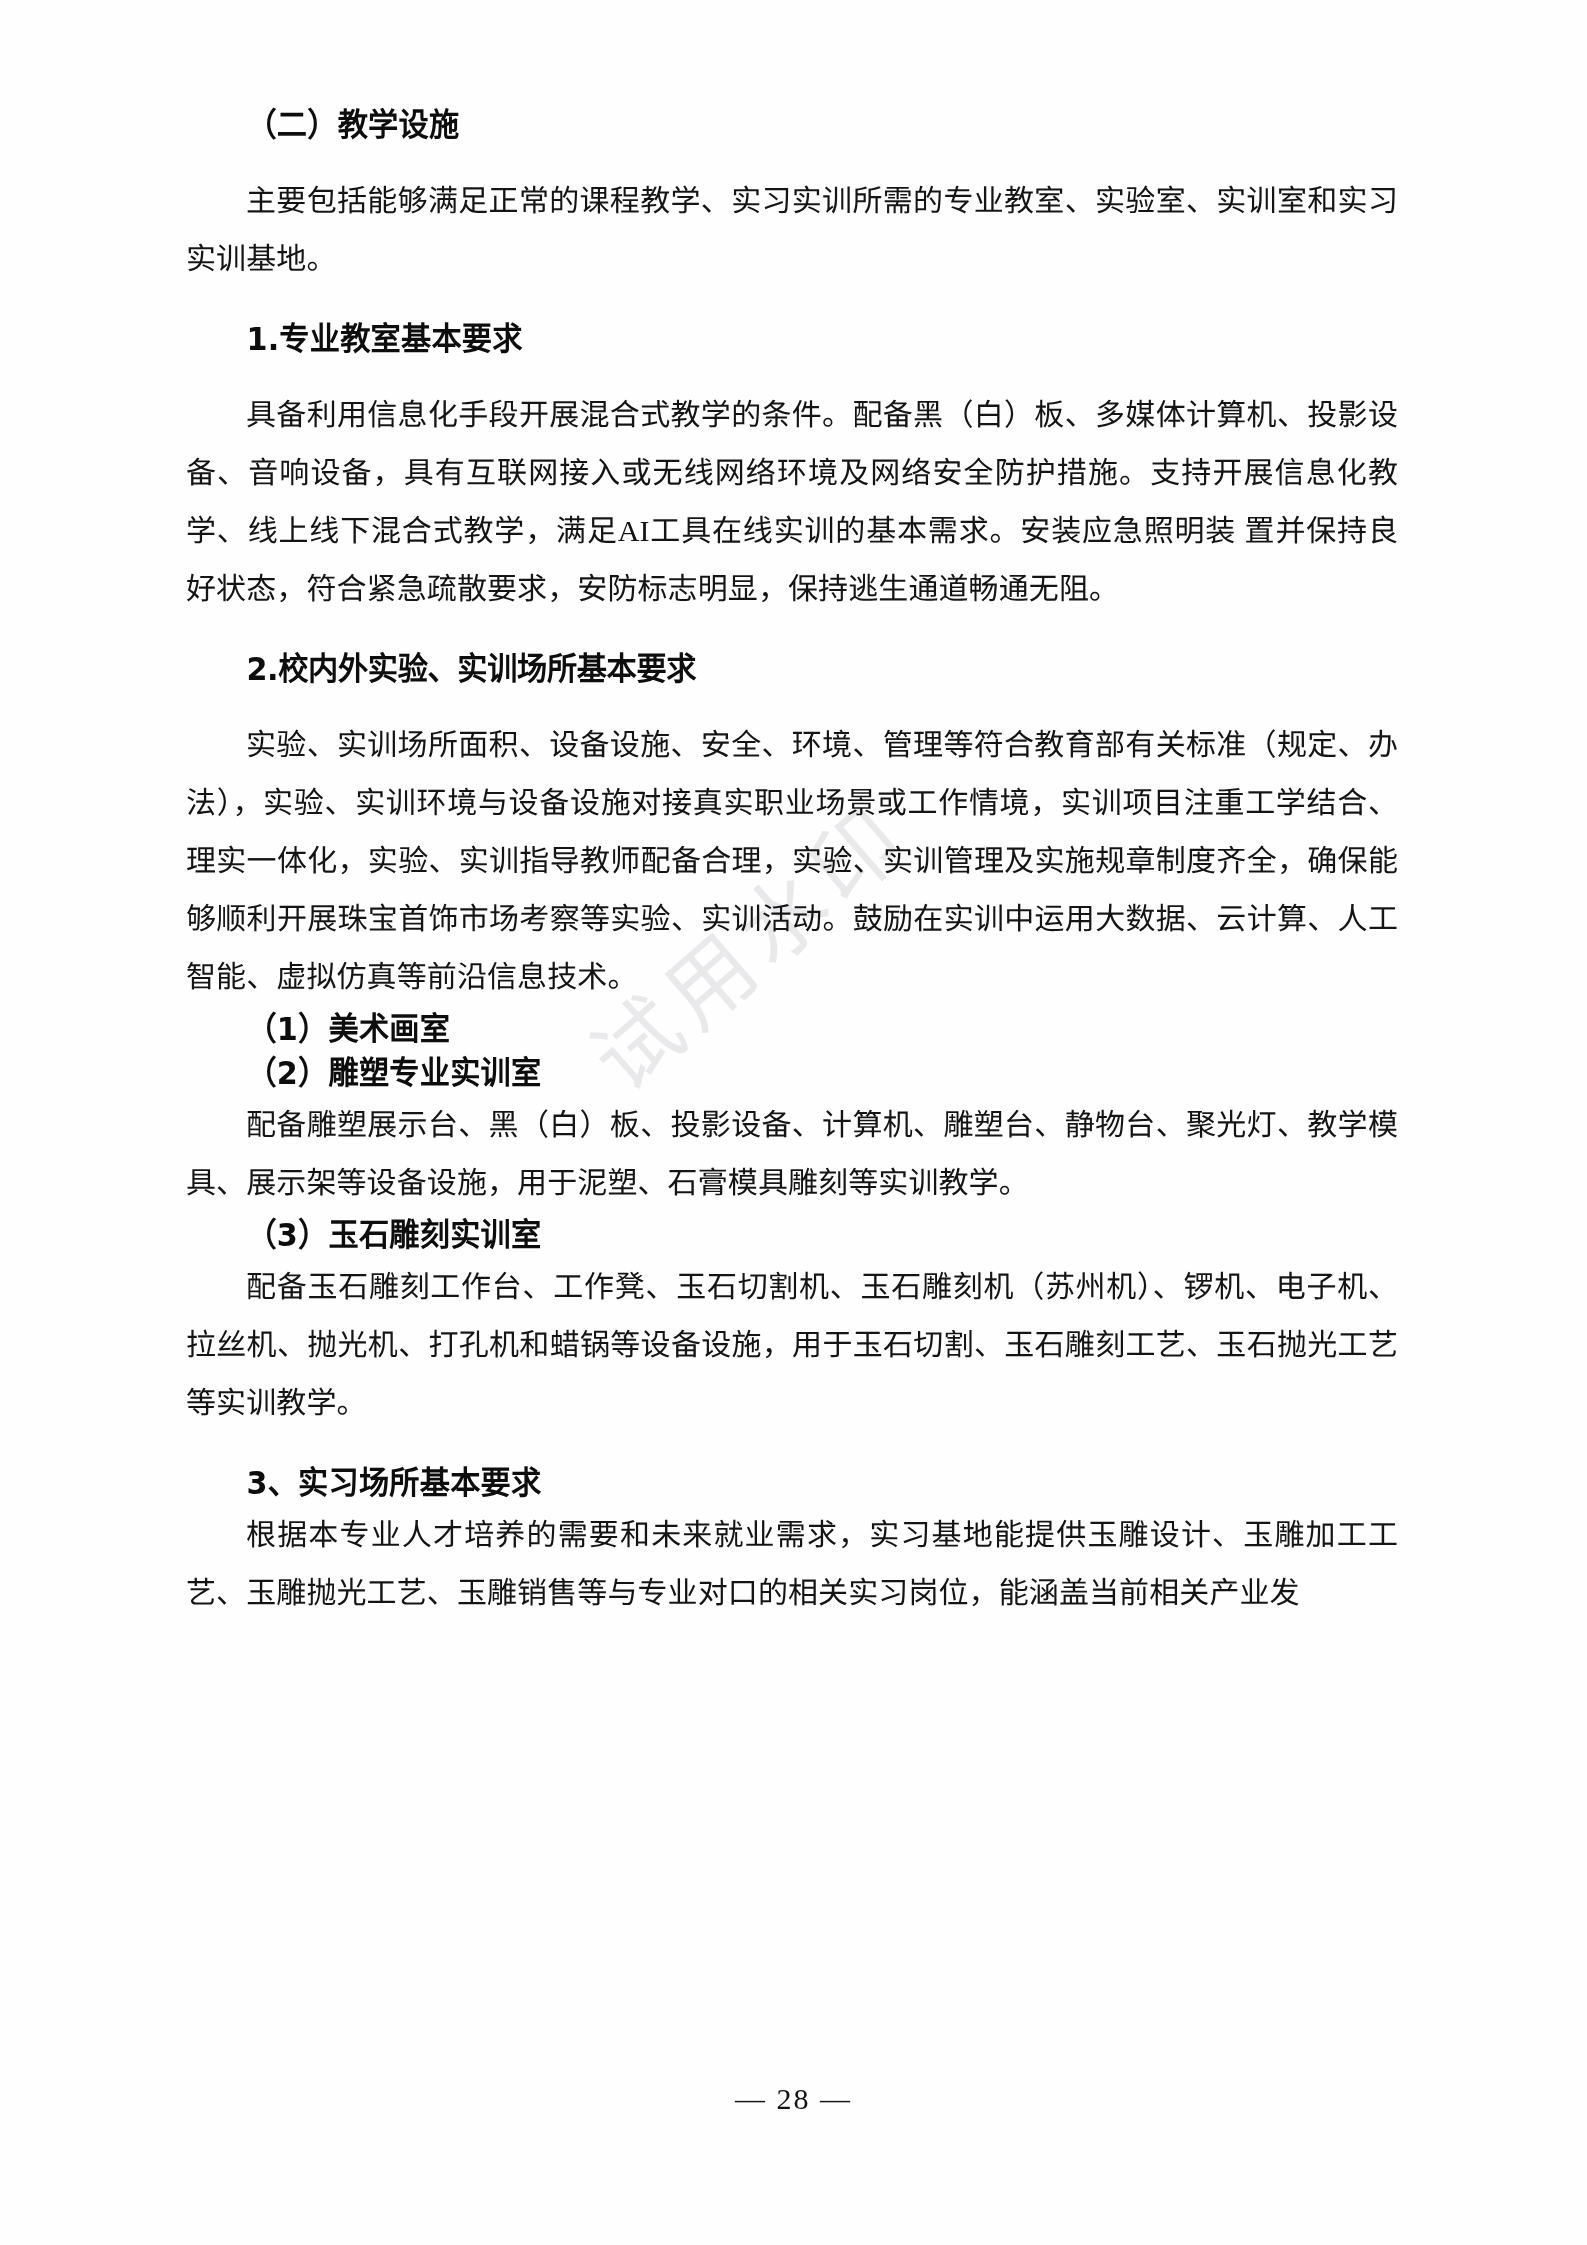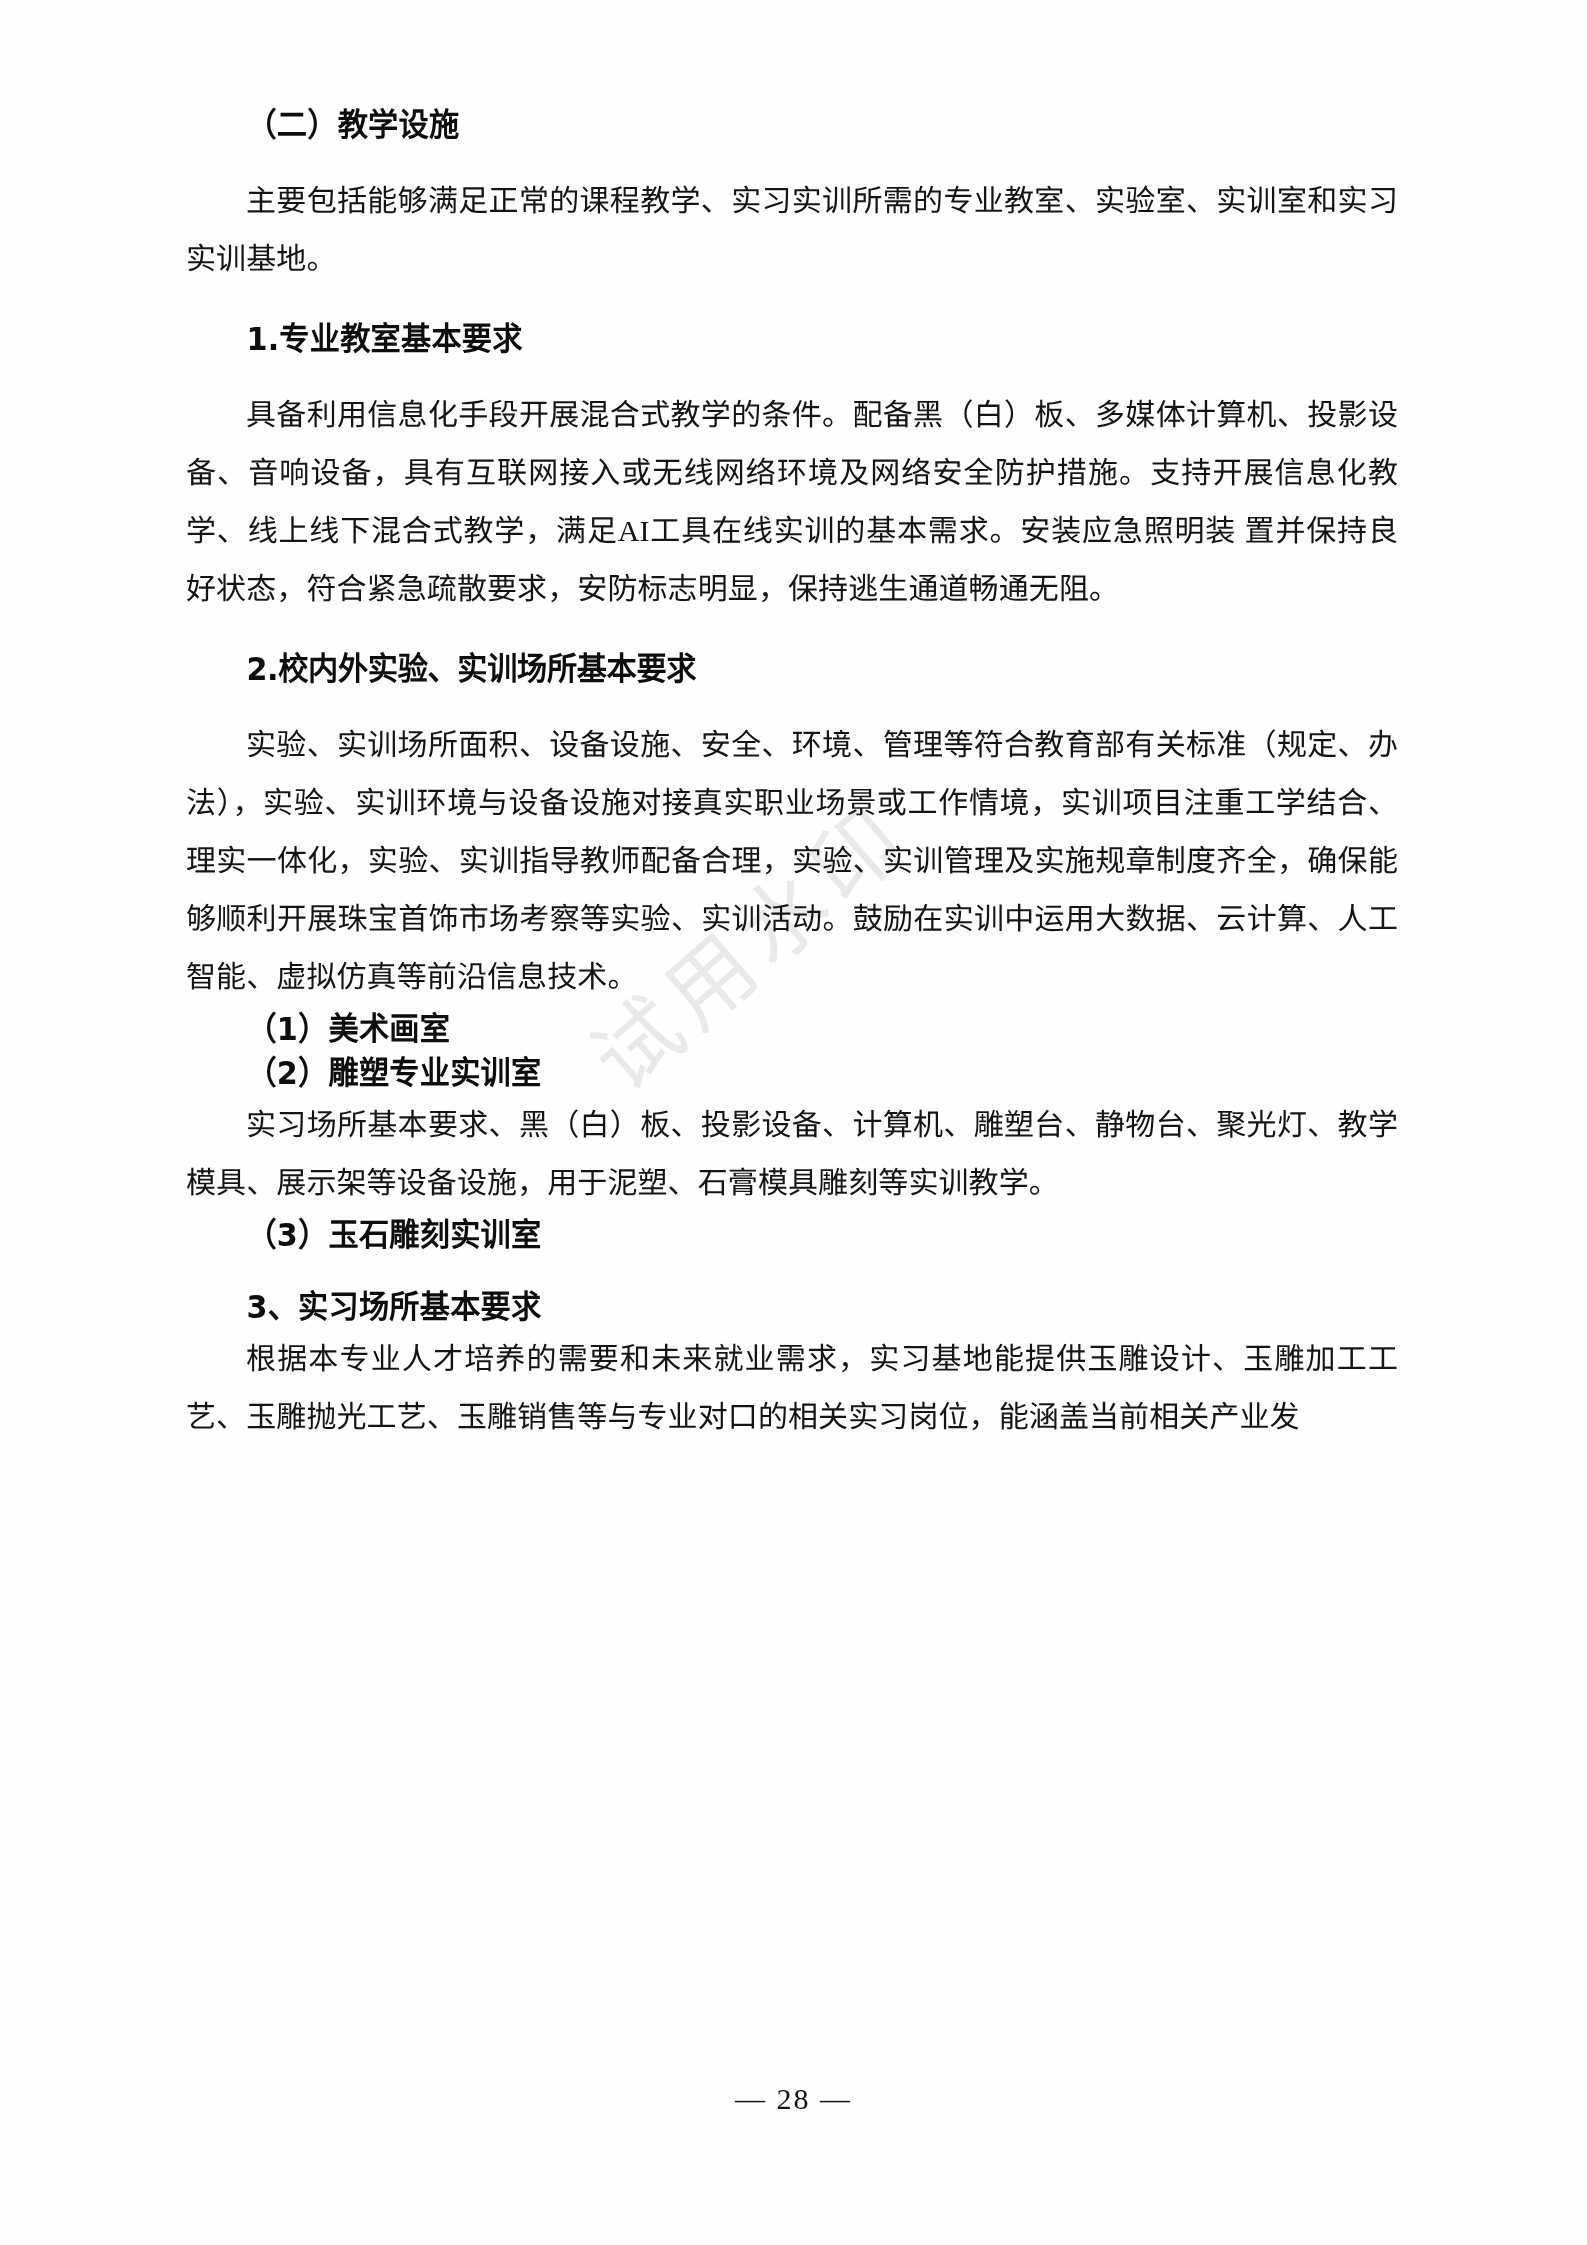--- a/index.html
+++ b/index.html
@@ -120,23 +120,24 @@
 
     <h2 class="h-sub gap-before-head">1.专业教室基本要求</h2>
     <p class="para gap-after-head">具备利用信息化手段开展混合式教学的条件。配备黑（白）板、多媒体计算机、投影设备、音响设备，具有互联网接入或无线网络环境及网络安全防护措施。支持开展信息化教学、线上线下混合式教学，满足AI工具在线实训的基本需求。安装应急照明装 置并保持良好状态，符合紧急疏散要求，安防标志明显，保持逃生通道畅通无阻。</p>
 
     <h2 class="h-sub gap-before-head tight">2.校内外实验、实训场所基本要求</h2>
     <p class="para gap-after-head">实验、实训场所面积、设备设施、安全、环境、管理等符合教育部有关标准（规定、办法），实验、实训环境与设备设施对接真实职业场景或工作情境，实训项目注重工学结合、理实一体化，实验、实训指导教师配备合理，实验、实训管理及实施规章制度齐全，确保能够顺利开展珠宝首饰市场考察等实验、实训活动。鼓励在实训中运用大数据、云计算、人工智能、虚拟仿真等前沿信息技术。</p>
 
     <h2 class="h-sub gap-para">（1）美术画室</h2>
 
     <h2 class="h-sub gap-para">（2）雕塑专业实训室</h2>
-    <p class="para gap-para">实习场所基本要求、黑（白）板、投影设备、计算机、雕塑台、静物台、聚光灯、教学模具、展示架等设备设施，用于泥塑、石膏模具雕刻等实训教学。</p>
+    <p class="para gap-para">配备雕塑展示台、黑（白）板、投影设备、计算机、雕塑台、静物台、聚光灯、教学模具、展示架等设备设施，用于泥塑、石膏模具雕刻等实训教学。</p>
 
     <h2 class="h-sub gap-para">（3）玉石雕刻实训室</h2>
+    <p class="para gap-para">配备玉石雕刻工作台、工作凳、玉石切割机、玉石雕刻机（苏州机）、锣机、电子机、拉丝机、抛光机、打孔机和蜡锅等设备设施，用于玉石切割、玉石雕刻工艺、玉石抛光工艺等实训教学。</p>
 
     <h2 class="h-sub gap-before-head">3、实习场所基本要求</h2>
     <p class="para gap-para">根据本专业人才培养的需要和未来就业需求，实习基地能提供玉雕设计、玉雕加工工艺、玉雕抛光工艺、玉雕销售等与专业对口的相关实习岗位，能涵盖当前相关产业发</p>
 
   </div>
 
   <div class="folio">— 28 —</div>
 
 </div>
 

